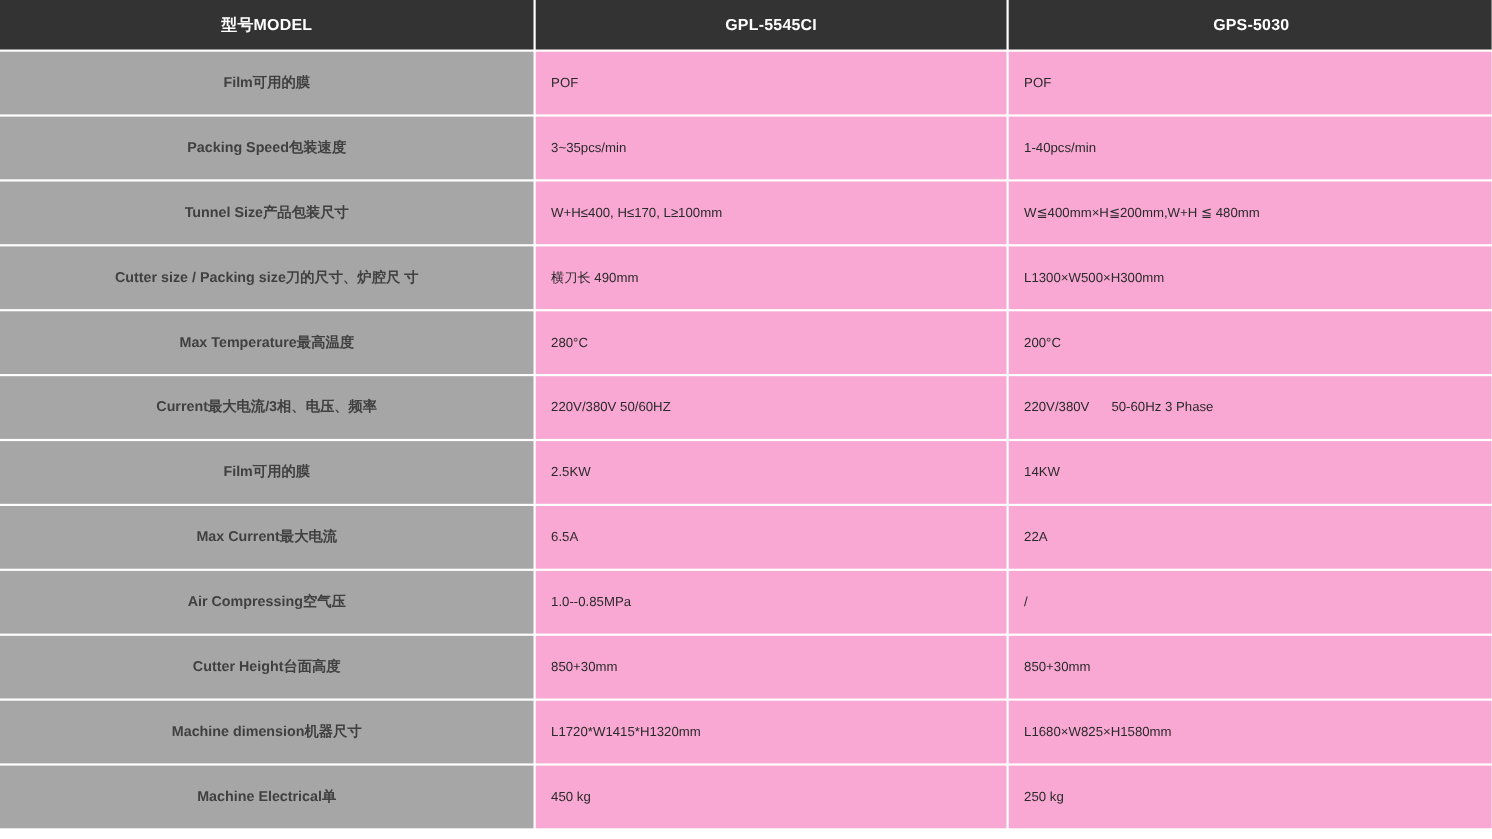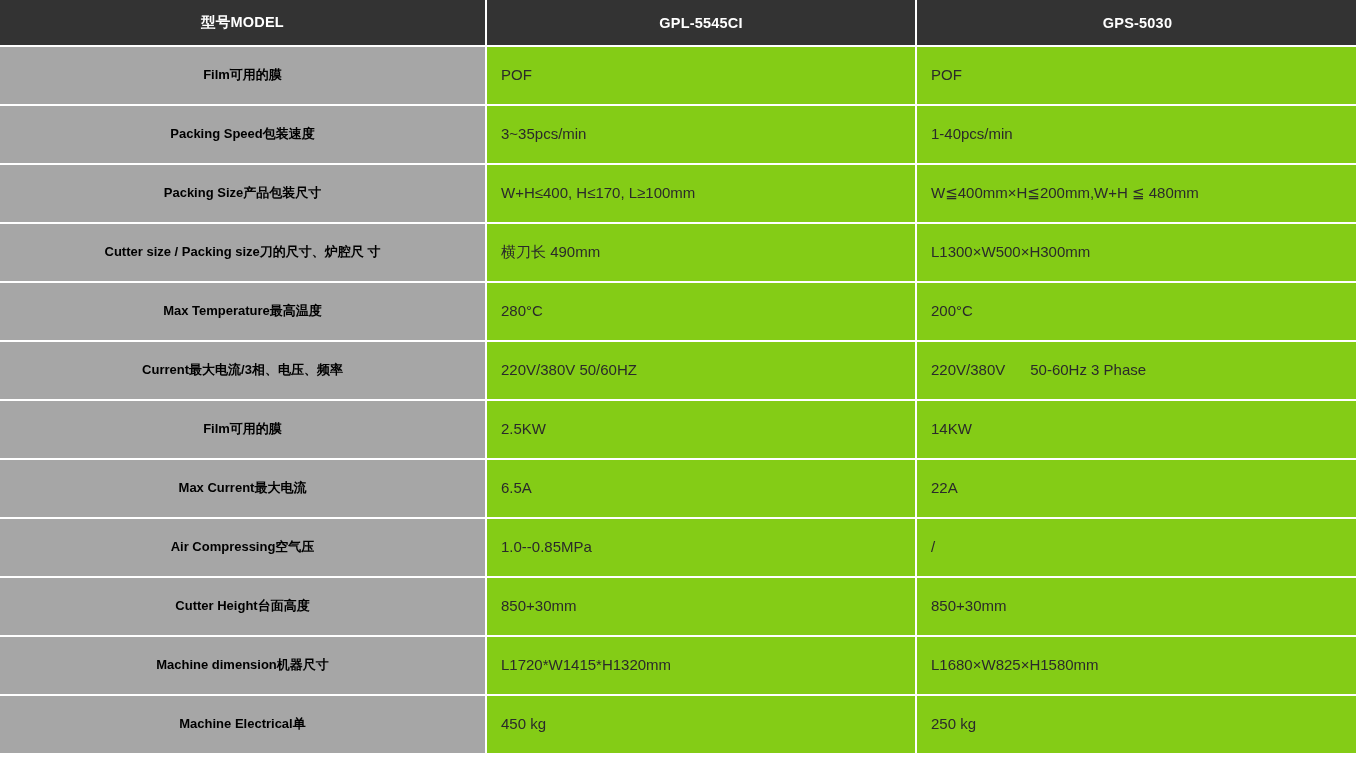--- a/index.html
+++ b/index.html
@@ -30,33 +30,33 @@
     font-size: 14.5px;
     font-weight: bold;
     height: 37px;
     text-align: center;
     vertical-align: middle;
     padding: 4px 10px;
     letter-spacing: 0.2px;
   }
   .spec-table td.label-cell {
     background: #a6a6a6;
-    color: #000000;
+    color: #404040;
     font-size: 13px;
     font-weight: bold;
     height: 57px;
     text-align: center;
     vertical-align: middle;
     padding: 0 12px;
     line-height: 1.3;
   }
   .spec-table td.value-cell {
-    background: #84cc16;
+    background: #f9a8d4;
     color: #2a2a2a;
-    font-size: 15px;
+    font-size: 12px;
     font-weight: normal;
     height: 57px;
     text-align: left;
     vertical-align: middle;
     padding: 0 0 0 14px;
     line-height: 1.35;
     white-space: pre;
   }
 </style>
 </head>
@@ -80,21 +80,21 @@
       <td class="label-cell">Film可用的膜</td>
       <td class="value-cell">POF</td>
       <td class="value-cell">POF</td>
     </tr>
     <tr>
       <td class="label-cell">Packing Speed包装速度</td>
       <td class="value-cell">3~35pcs/min</td>
       <td class="value-cell">1-40pcs/min</td>
     </tr>
     <tr>
-      <td class="label-cell">Packing Size产品包装尺寸</td>
+      <td class="label-cell">Tunnel Size产品包装尺寸</td>
       <td class="value-cell">W+H≤400, H≤170, L≥100mm</td>
       <td class="value-cell">W≦400mm×H≦200mm,W+H ≦ 480mm</td>
     </tr>
     <tr>
       <td class="label-cell">Cutter size / Packing size刀的尺寸、炉腔尺 寸</td>
       <td class="value-cell">横刀长 490mm</td>
       <td class="value-cell">L1300×W500×H300mm</td>
     </tr>
     <tr>
       <td class="label-cell">Max Temperature最高温度</td>

